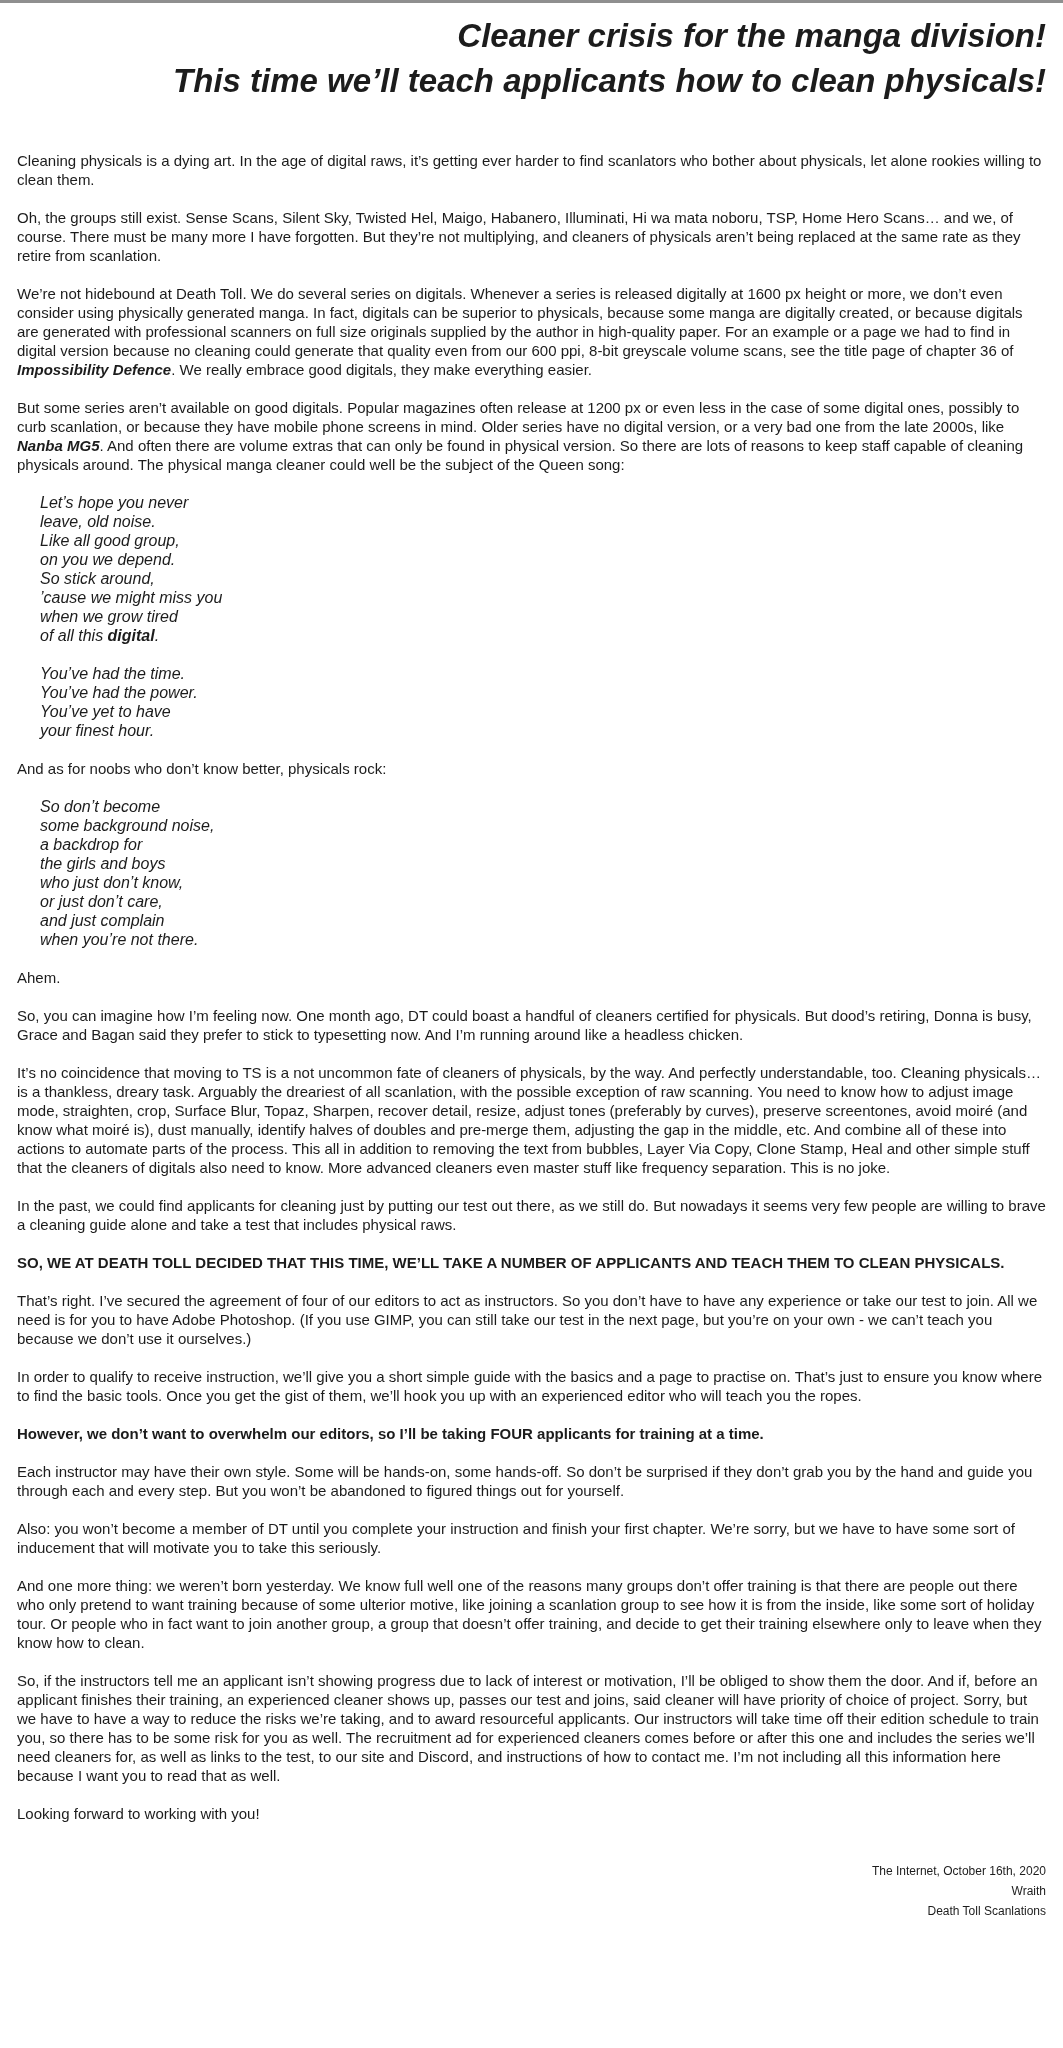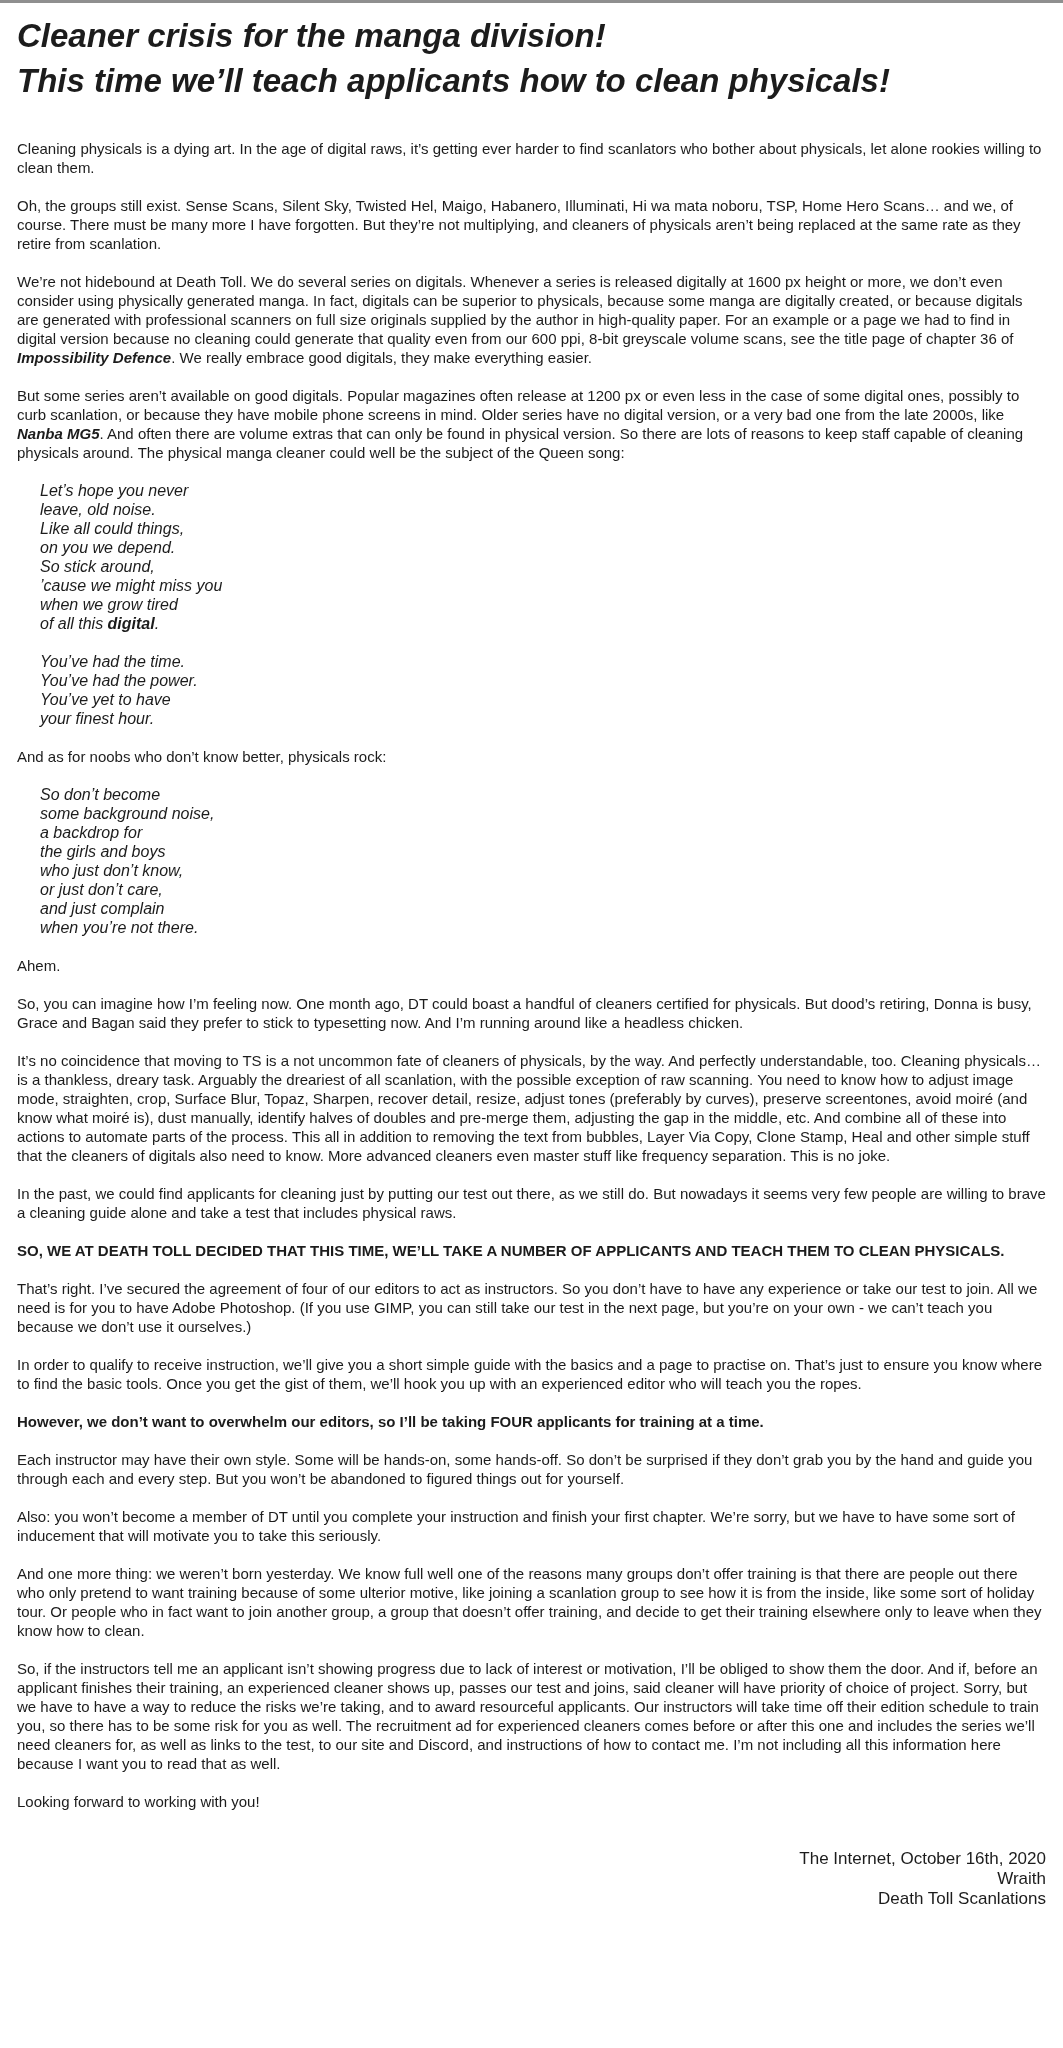--- a/index.html
+++ b/index.html
@@ -12,22 +12,22 @@
     font-family: "Liberation Sans", sans-serif;
   }
   .top-strip {
     height: 3px;
     background: #8f8f8f;
   }
   .doc {
     padding: 10px 17px 0 17px;
   }
   .header {
-    text-align: left;
-    margin-bottom: 36px;
+    text-align: right;
+    margin-bottom: 48px;
   }
   .title-line {
     font-weight: bold;
     font-style: italic;
     font-size: 33px;
     line-height: 45px;
   }
   .para {
     font-size: 15px;
     line-height: 19px;
@@ -39,21 +39,21 @@
   .quote {
     font-size: 16px;
     line-height: 19px;
     font-style: italic;
     margin: 0 0 19px 23px;
   }
   .b { font-weight: bold; }
   .i { font-style: italic; }
   .signature {
     text-align: right;
-    font-size: 17px;
+    font-size: 12px;
     line-height: 20px;
     margin-top: 38px;
   }
 </style>
 </head>
 <body>
 
 <div class="top-strip"></div>
 
 <div class="doc">
@@ -63,21 +63,21 @@
   </div>
 
   <div>
       <p class="para"><span>Cleaning physicals is a dying art. In the age of digital raws, it’s getting ever harder to find scanlators who bother about physicals, let alone rookies willing to clean them.</span></p>
       <p class="para"><span>Oh, the groups still exist. Sense Scans, Silent Sky, Twisted Hel, Maigo, Habanero, Illuminati, Hi wa mata noboru, TSP, Home Hero Scans… and we, of course. There must be many more I have forgotten. But they’re not multiplying, and cleaners of physicals aren’t being replaced at the same rate as they retire from scanlation.</span></p>
       <p class="para"><span>We’re not hidebound at Death Toll. We do several series on digitals. Whenever a series is released digitally at 1600 px height or more, we don’t even consider using physically generated manga. In fact, digitals can be superior to physicals, because some manga are digitally created, or because digitals are generated with professional scanners on full size originals supplied by the author in high-quality paper. For an example or a page we had to find in digital version because no cleaning could generate that quality even from our 600 ppi, 8-bit greyscale volume scans, see the title page of chapter 36 of </span><span class="b i">Impossibility Defence</span><span>. We really embrace good digitals, they make everything easier.</span></p>
       <p class="para"><span>But some series aren’t available on good digitals. Popular magazines often release at 1200 px or even less in the case of some digital ones, possibly to curb scanlation, or because they have mobile phone screens in mind. Older series have no digital version, or a very bad one from the late 2000s, like </span><span class="b i">Nanba MG5</span><span>. And often there are volume extras that can only be found in physical version. So there are lots of reasons to keep staff capable of cleaning physicals around. The physical manga cleaner could well be the subject of the Queen song:</span></p>
       <div class="quote">
         <div><span>Let’s hope you never</span></div>
         <div><span>leave, old noise.</span></div>
-        <div><span>Like all could things,</span></div>
+        <div><span>Like all good group,</span></div>
         <div><span>on you we depend.</span></div>
         <div><span>So stick around,</span></div>
         <div><span>’cause we might miss you</span></div>
         <div><span>when we grow tired</span></div>
         <div><span>of all this </span><span class="b">digital</span><span>.</span></div>
       </div>
       <div class="quote">
         <div><span>You’ve had the time.</span></div>
         <div><span>You’ve had the power.</span></div>
         <div><span>You’ve yet to have</span></div>

